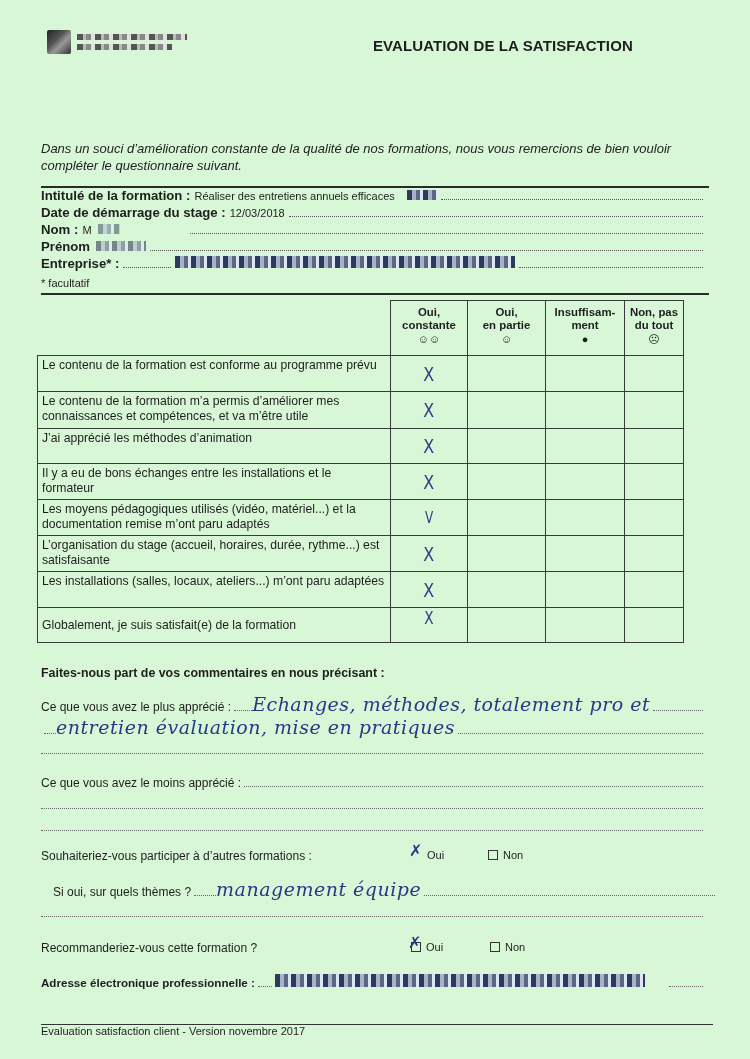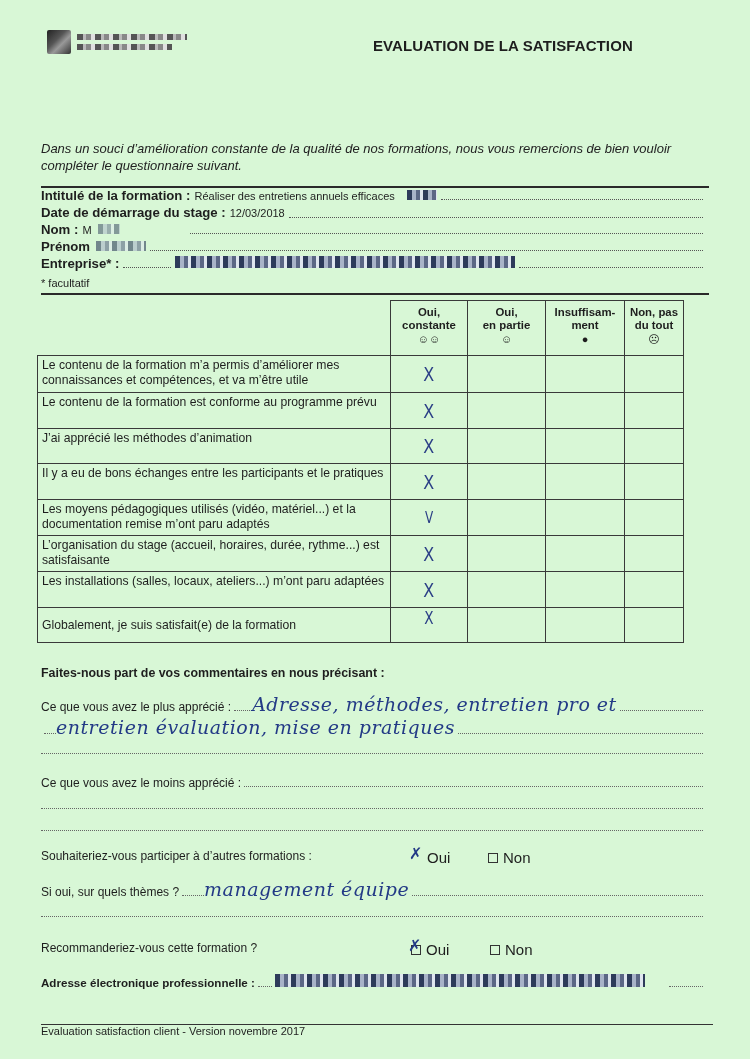--- a/index.html
+++ b/index.html
@@ -43,21 +43,21 @@
   td.q { padding: 2px 4px; line-height: 15px; vertical-align: top; }
   td.q.bold { font-weight: normal; vertical-align: middle; }
   td.c { text-align: center; vertical-align: middle; }
   .mark { font-family: "DejaVu Sans", sans-serif; color: #2b3f86; font-size: 20px; display: inline-block; transform: scaleX(0.8); }
 
   
   .sec-title { left: 41px; top: 666px; font-size: 12.4px; font-weight: bold; }
   .line { left: 41px; width: 662px; font-size: 12px; display: flex; align-items: baseline; white-space: nowrap; }
   .line .dots { flex: 1; border-bottom: 1px dotted #666; height: 10px; margin-left: 3px; }
   .hand { font-family: "DejaVu Serif", serif; font-style: italic; color: #233a86; font-size: 19px; letter-spacing: 0.5px; }
-  .choice { font-size: 15px; display: flex; align-items: center; gap: 2px; }
+  .choice { font-size: 11px; display: flex; align-items: center; gap: 2px; }
   .box { width: 10px; height: 10px; border: 1px solid #333; display: inline-block; margin-right: 3px; position: relative; }
   .box.checked::after { content: "✗"; position: absolute; left: -4px; top: -10px; color: #233a86; font-size: 16px; }
   .bold { font-weight: bold; }
   .footer { left: 41px; top: 1025px; font-size: 11px; }
 </style>
 </head>
 <body>
 
 <div class="abs logo">
   <div class="logo-mark"></div>
@@ -71,21 +71,21 @@
 <div class="abs intro">Dans un souci d’amélioration constante de la qualité de nos formations, nous vous remercions de bien vouloir compléter le questionnaire suivant.</div>
 
 <div class="abs rule thick" style="top:186px;width:668px;"></div>
 
 <div class="abs field" style="top:188px;">
   <span class="lbl">Intitulé de la formation :</span>
   <span class="val">Réaliser des entretiens annuels efficaces</span>
   <span class="redact" style="width:30px;margin-left:12px;"></span>
   <span class="dots"></span>
 </div>
-<div class="abs field" style="top:205px;align-items:center;">
+<div class="abs field" style="top:205px;">
   <span class="lbl">Date de démarrage du stage :</span>
   <span class="val">12/03/2018</span>
   <span class="dots"></span>
 </div>
 <div class="abs field" style="top:222px;">
   <span class="lbl">Nom :</span>
   <span class="val">M</span>
   <span class="redact" style="width:22px;margin-left:6px;opacity:.5;"></span>
   <span class="dots" style="margin-left:70px;"></span>
 </div>
@@ -124,43 +124,43 @@
         <span class="smiley">●</span>
       </th>
       <th style="width:59px;">
         <span>Non, pas</span><br>
         <span>du tout</span>
         <span class="smiley">☹</span>
       </th>
     </tr>
   </thead>
   <tbody>
+    <tr style="height:36px;">
+      <td class="q">Le contenu de la formation est conforme au programme prévu</td>
+      <td class="c"><span class="mark">X</span></td>
+      <td class="c"></td>
+      <td class="c"></td>
+      <td class="c"></td>
+    </tr>
     <tr style="height:37px;">
       <td class="q">Le contenu de la formation m’a permis d’améliorer mes connaissances et compétences, et va m’être utile</td>
       <td class="c"><span class="mark">X</span></td>
       <td class="c"></td>
       <td class="c"></td>
       <td class="c"></td>
     </tr>
-    <tr style="height:36px;">
-      <td class="q">Le contenu de la formation est conforme au programme prévu</td>
-      <td class="c"><span class="mark">X</span></td>
-      <td class="c"></td>
-      <td class="c"></td>
-      <td class="c"></td>
-    </tr>
     <tr style="height:35px;">
       <td class="q">J’ai apprécié les méthodes d’animation</td>
       <td class="c"><span class="mark">X</span></td>
       <td class="c"></td>
       <td class="c"></td>
       <td class="c"></td>
     </tr>
     <tr style="height:36px;">
-      <td class="q">Il y a eu de bons échanges entre les participants et le pratiques</td>
+      <td class="q">Il y a eu de bons échanges entre les installations et le formateur</td>
       <td class="c"><span class="mark">X</span></td>
       <td class="c"></td>
       <td class="c"></td>
       <td class="c"></td>
     </tr>
     <tr style="height:36px;">
       <td class="q">Les moyens pédagogiques utilisés (vidéo, matériel...) et la documentation remise m’ont paru adaptés</td>
       <td class="c"><span class="mark" style="font-size:15px;">V</span></td>
       <td class="c"></td>
       <td class="c"></td>
@@ -188,21 +188,21 @@
       <td class="c"></td>
     </tr>
   </tbody>
 </table>
 
 <div class="abs sec-title">Faites-nous part de vos commentaires en nous précisant :</div>
 
 <div class="abs line" style="top:700px;">
   <span>Ce que vous avez le plus apprécié :</span>
   <span class="dots" style="flex:0 0 18px;"></span>
-  <span class="hand" style="margin-top:-10px;">Adresse, méthodes, entretien pro et</span>
+  <span class="hand" style="margin-top:-10px;">Echanges, méthodes, totalement pro et</span>
   <span class="dots"></span>
 </div>
 <div class="abs line" style="top:724px;">
   <span class="dots" style="flex:0 0 12px;"></span>
   <span class="hand" style="margin-top:-10px;">entretien évaluation, mise en pratiques</span>
   <span class="dots"></span>
 </div>
 <div class="abs line" style="top:744px;">
   <span class="dots" style="margin-left:0;"></span>
 </div>
@@ -223,21 +223,21 @@
 </div>
 <div class="abs choice" style="left:412px;top:849px;">
   <span class="box checked" style="border-color:transparent;"></span>
   <span>Oui</span>
 </div>
 <div class="abs choice" style="left:488px;top:849px;">
   <span class="box"></span>
   <span>Non</span>
 </div>
 
-<div class="abs line" style="top:885px;">
+<div class="abs line" style="top:885px;margin-left:12px;">
   <span>Si oui, sur quels thèmes ?</span>
   <span class="dots" style="flex:0 0 22px;"></span>
   <span class="hand" style="margin-top:-10px;">management équipe</span>
   <span class="dots"></span>
 </div>
 <div class="abs line" style="top:907px;">
   <span class="dots" style="margin-left:0;"></span>
 </div>
 
 <div class="abs line" style="top:941px;">

